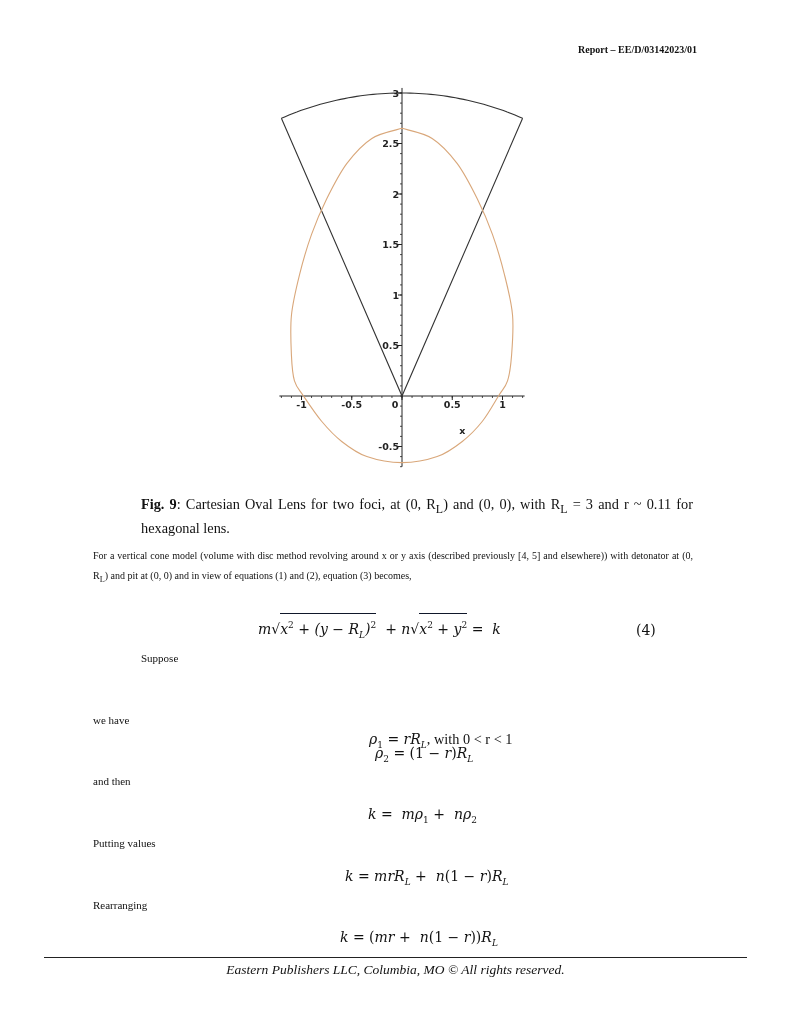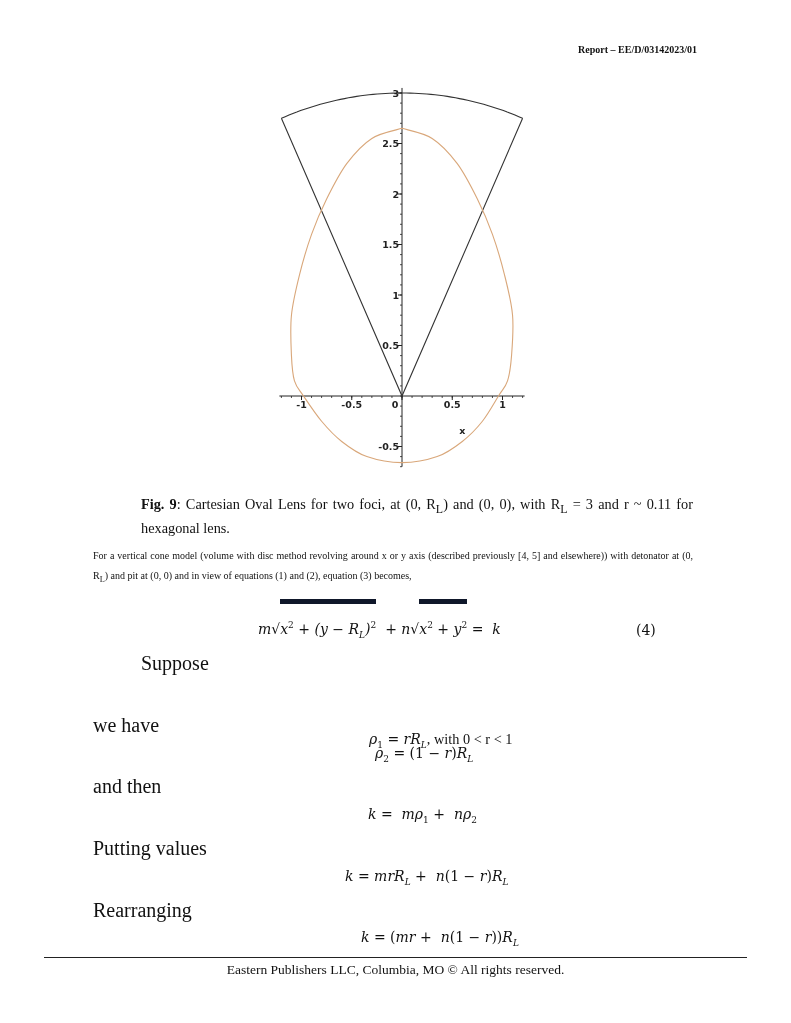--- a/index.html
+++ b/index.html
@@ -3,29 +3,29 @@
 <meta charset="utf-8">
 <style>
   html, body { margin: 0; padding: 0; background: #ffffff; }
   body { width: 791px; height: 1023px; position: relative; overflow: hidden;
          font-family: "Liberation Serif", serif; color: #111; }
   .header { position: absolute; top: 44px; right: 94px; font-weight: bold; font-size: 10px; }
   #plot { position: absolute; left: 0; top: 0; }
   .tick-label { font-family: "DejaVu Sans", sans-serif; font-weight: bold; font-size: 9.5px; fill: #222; }
   .caption { position: absolute; left: 141px; top: 495px; width: 552px; font-size: 14.3px; line-height: 19px; text-align: justify; }
   .para { position: absolute; left: 93px; top: 546px; width: 600px; font-size: 10px; line-height: 20px; text-align: justify; }
-  .label { position: absolute; font-size: 20px; }
+  .label { position: absolute; font-size: 11px; }
   .eq { position: absolute; font-family: "DejaVu Serif", serif; font-size: 14px; font-style: italic; white-space: nowrap; }
   .eq .up { font-style: normal; }
   .eq sub { font-size: 9px; }
   .eq sup { font-size: 9px; }
   .eqnum { position: absolute; left: 636px; top: 622px; font-family: "DejaVu Serif", serif; font-size: 14px; }
-  .sqrt { border-top: 5px solid #0f172a; padding-top: 17px; }
+  .sqrt { border-top: 1px solid #0f172a; padding-top: 7px; }
   .rule { position: absolute; left: 44px; top: 957px; width: 703px; height: 1px; background: #222; }
-  .footer { position: absolute; top: 962px; left: 0; width: 791px; text-align: center; font-size: 13.5px; }
+  .footer { position: absolute; top: 962px; left: 0; width: 791px; text-align: center; font-size: 13.5px; font-style: italic; }
 </style>
 </head>
 <body>
 
 <div class="header">Report – EE/D/03142023/01</div>
 
 <svg id="plot" width="791" height="480">
   <g id="axes">
       <line x1="279.39" y1="396" x2="524.61" y2="396" stroke="#222" stroke-width="1"></line>
       <line x1="402" y1="466.7" x2="402" y2="87.95000000000005" stroke="#222" stroke-width="1"></line>
@@ -154,18 +154,18 @@
 <div class="eq" style="left:368px; top:806px;">
   k <span class="up">=</span>&nbsp; mρ<sub class="up">1</sub> <span class="up">+</span>&nbsp; nρ<sub class="up">2</sub>
 </div>
 
 <div class="label" style="left:93px; top:837px;">Putting values</div>
 <div class="eq" style="left:345px; top:868px;">
   k <span class="up">=</span> mrR<sub>L</sub> <span class="up">+</span>&nbsp; n<span class="up">(1 −</span> r<span class="up">)</span>R<sub>L</sub>
 </div>
 
 <div class="label" style="left:93px; top:899px;">Rearranging</div>
-<div class="eq" style="left:361px; top:929px;">
+<div class="eq" style="left:340px; top:929px;">
   k <span class="up">= (</span>mr <span class="up">+</span>&nbsp; n<span class="up">(1 −</span> r<span class="up">))</span>R<sub>L</sub>
 </div>
 
 <div class="rule"></div>
 <div class="footer">Eastern Publishers LLC, Columbia, MO © All rights reserved.</div>
 
 </body></html>

